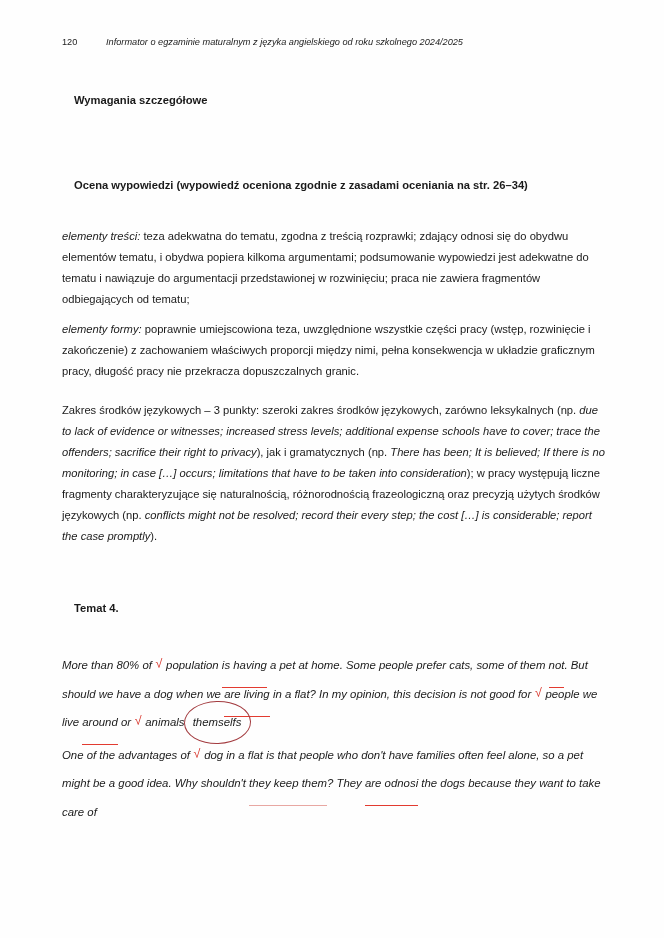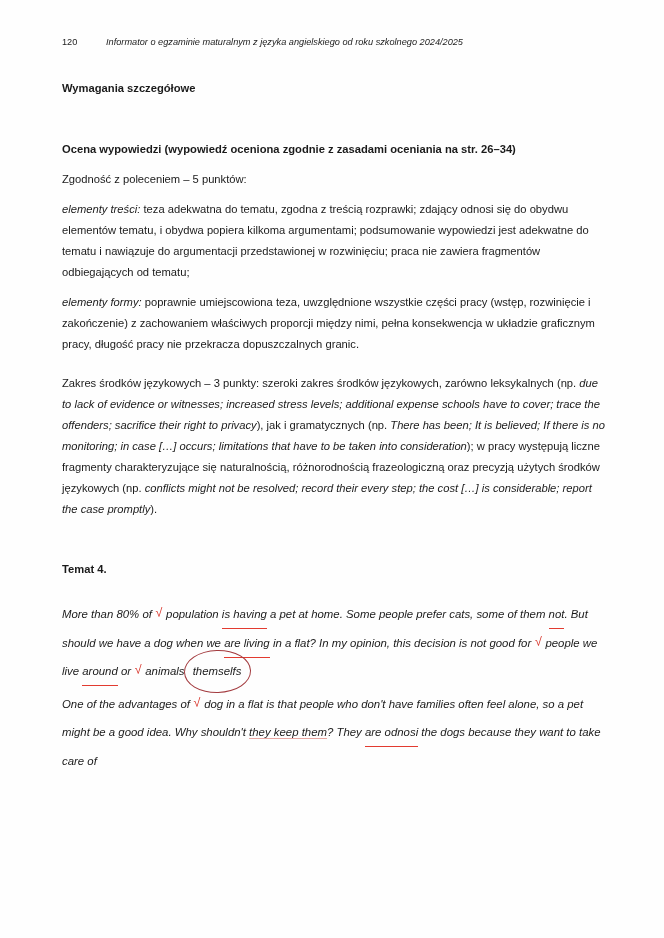--- a/index.html
+++ b/index.html
@@ -49,21 +49,21 @@
     position: absolute;
     left: 62px;
     top: 78px;
     width: 548px;
   }
 
   .h-bold {
     font-size: 11.2px;
     font-weight: bold;
     line-height: 21px;
-    margin: 0;
+    margin: 12px;
   }
   p.body {
     font-size: 11.2px;
     line-height: 21px;
     margin: 0;
     text-align: left;
     hyphens: none;
   }
   .gap-sm { height: 9px; }
   .gap-md { height: 20px; }
@@ -76,25 +76,25 @@
     font-size: 11.4px;
     font-style: italic;
     line-height: 28.5px;
     margin: 0;
   }
   .essay .para-gap { height: 4px; }
 
   
   .mk-ul {
     border-bottom: 1.6px solid #e23b30;
-    padding-bottom: 8px;
+    padding-bottom: 16px;
   }
   .mk-ul-faint {
     border-bottom: 1.4px solid #e8a7a2;
-    padding-bottom: 0px;
+    padding-bottom: 16px;
   }
   .mk-caret {
     color: #d8362c;
     font-style: normal;
     font-size: 12.5px;
     position: relative;
     top: -1px;
     letter-spacing: 0;
     padding: 0 0.5px;
   }
@@ -125,21 +125,20 @@
   </div>
 
   <div class="col">
 
     <h2 class="h-bold">Wymagania szczegółowe</h2>
 
     <div class="gap-xl"></div>
 
     <h2 class="h-bold">Ocena wypowiedzi (wypowiedź oceniona zgodnie z zasadami oceniania na str. 26–34)</h2>
     <div class="gap-sm"></div>
-    <p class="body">Zgodność z poleceniem – 5 punktów:</p>
     <div class="gap-sm"></div>
 
     <p class="body"><span class="it">elementy treści:</span><span> teza adekwatna do tematu, zgodna z treścią rozprawki; zdający odnosi się do obydwu elementów tematu, i obydwa popiera kilkoma argumentami; podsumowanie wypowiedzi jest adekwatne do tematu i nawiązuje do argumentacji przedstawionej w rozwinięciu; praca nie zawiera fragmentów odbiegających od tematu;</span></p>
     <div class="gap-sm"></div>
 
     <p class="body"><span class="it">elementy formy:</span><span> poprawnie umiejscowiona teza, uwzględnione wszystkie części pracy (wstęp, rozwinięcie i zakończenie) z zachowaniem właściwych proporcji między nimi, pełna konsekwencja w układzie graficznym pracy, długość pracy nie przekracza dopuszczalnych granic.</span></p>
     <div class="gap-sm"></div>
 
     <div class="gap-sm"></div>
 

